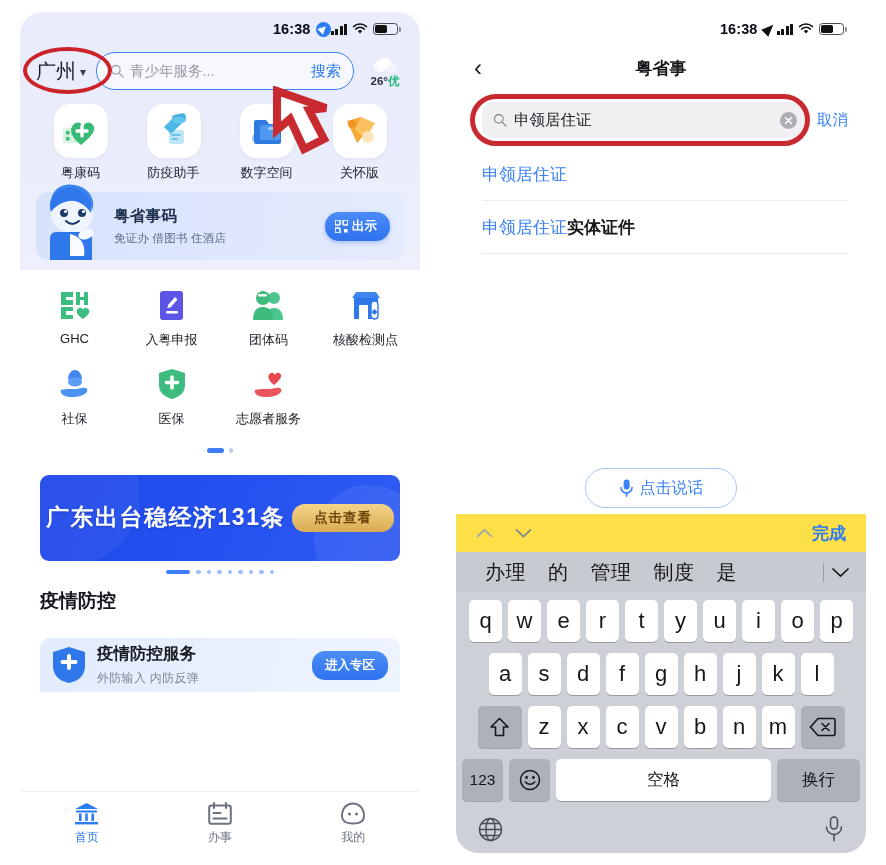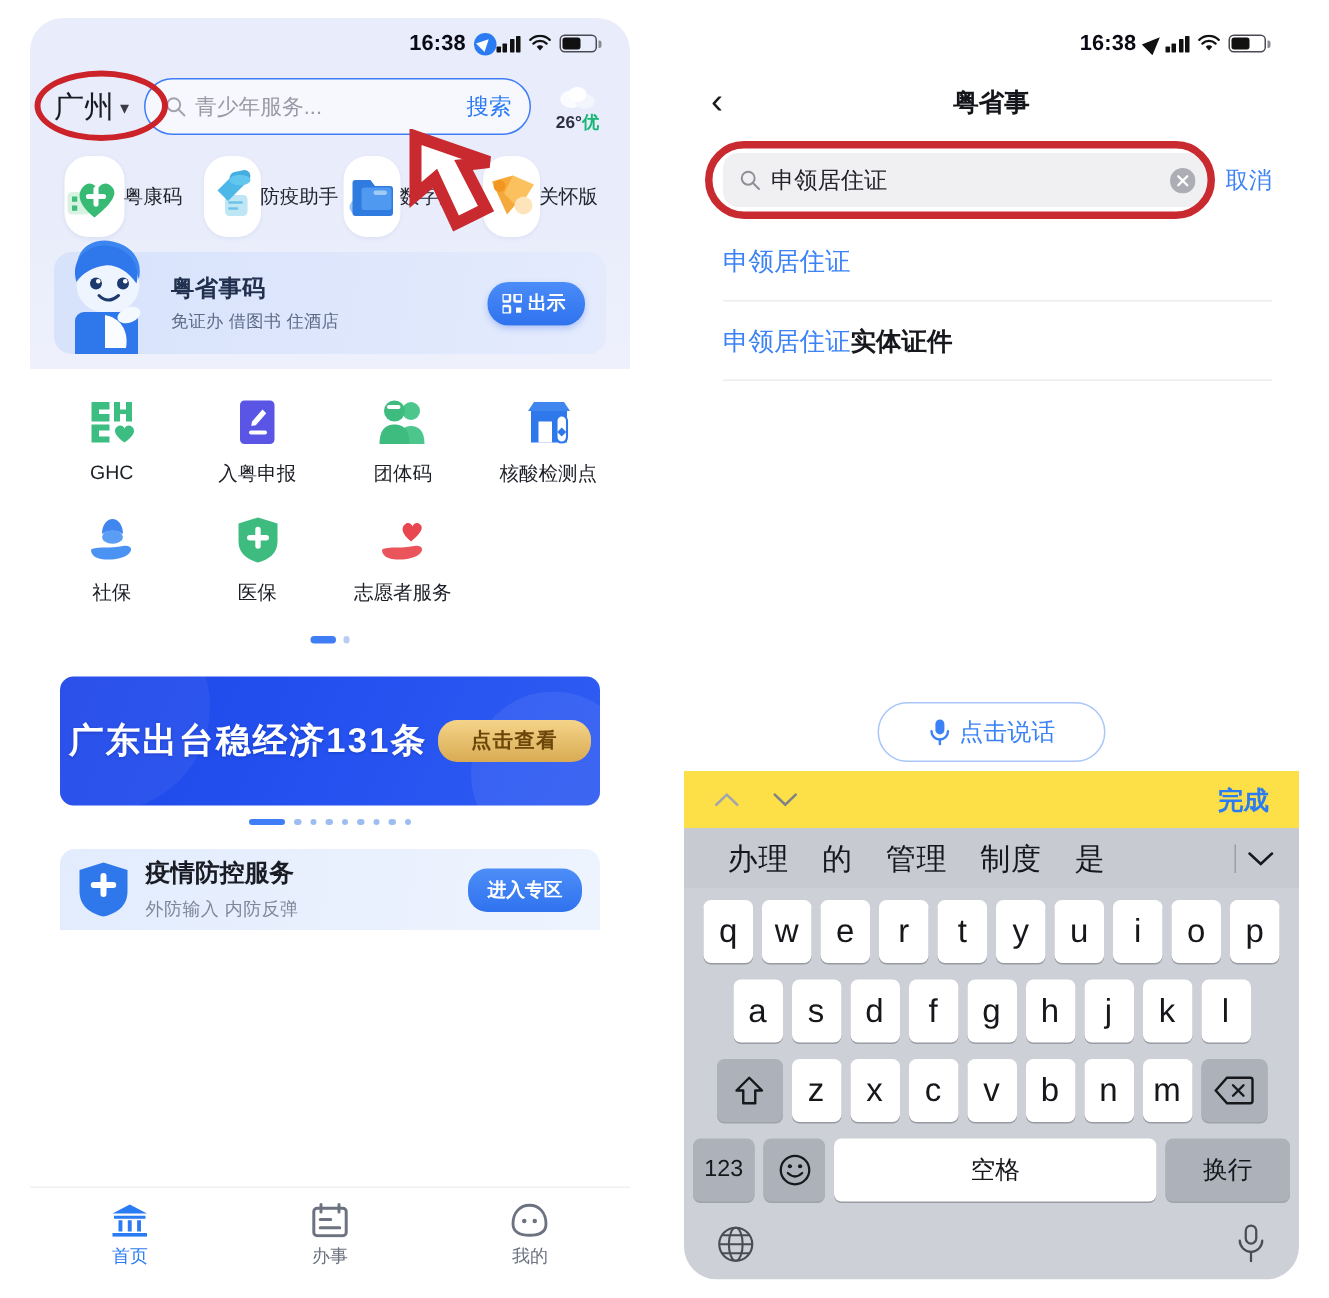--- a/index.html
+++ b/index.html
@@ -121,21 +121,21 @@
   }
   .cloud-ic { width: 28px; height: 17px; }
   .wtemp { font-size: 11.5px; font-weight: bold; color: #2a3142; white-space: nowrap; }
   .wtemp em { color: #19b777; font-style: normal; }
 
   
   .quick {
     display: flex; justify-content: space-around;
     padding: 4px 14px 8px;
   }
-  .qi { display: flex; flex-direction: row; align-items: center; width: 76px; }
+  .qi { display: flex; flex-direction: column; align-items: center; gap: 6px; width: 76px; }
   .qi-tile {
     width: 54px; height: 54px; border-radius: 16px;
     background: #fff; display: flex; align-items: center; justify-content: center;
     box-shadow: 0 1px 3px rgba(90,110,170,.10);
   }
   .qi-lbl { font-size: 13px; color: #22242c; font-weight: 500; white-space: nowrap; }
 
   
   .mcard {
     margin: 2px 16px 0;
@@ -607,20 +607,21 @@
         <span class="d"></span>
         <span class="d"></span>
         <span class="d"></span>
         <span class="d"></span>
         <span class="d"></span>
         <span class="d"></span>
       </div>
     </div>
 
     <div>
+      <div class="sec-title">疫情防控</div>
       <div class="ecard">
         <svg class="ecard-ic" viewBox="0 0 34 38">
           <path d="M17 1 L33 6 V20 C33 30 26 35 17 37 C8 35 1 30 1 20 V6 Z" fill="#2f78ec"></path>
           <path d="M17 10 v12 M10.5 16 h13" stroke="#fff" stroke-width="4" stroke-linecap="round"></path>
         </svg>
         <div class="ecard-tx">
           <div class="ecard-t">疫情防控服务</div>
           <div class="ecard-s">外防输入 内防反弹</div>
         </div>
         <div class="ecard-b">进入专区</div>

